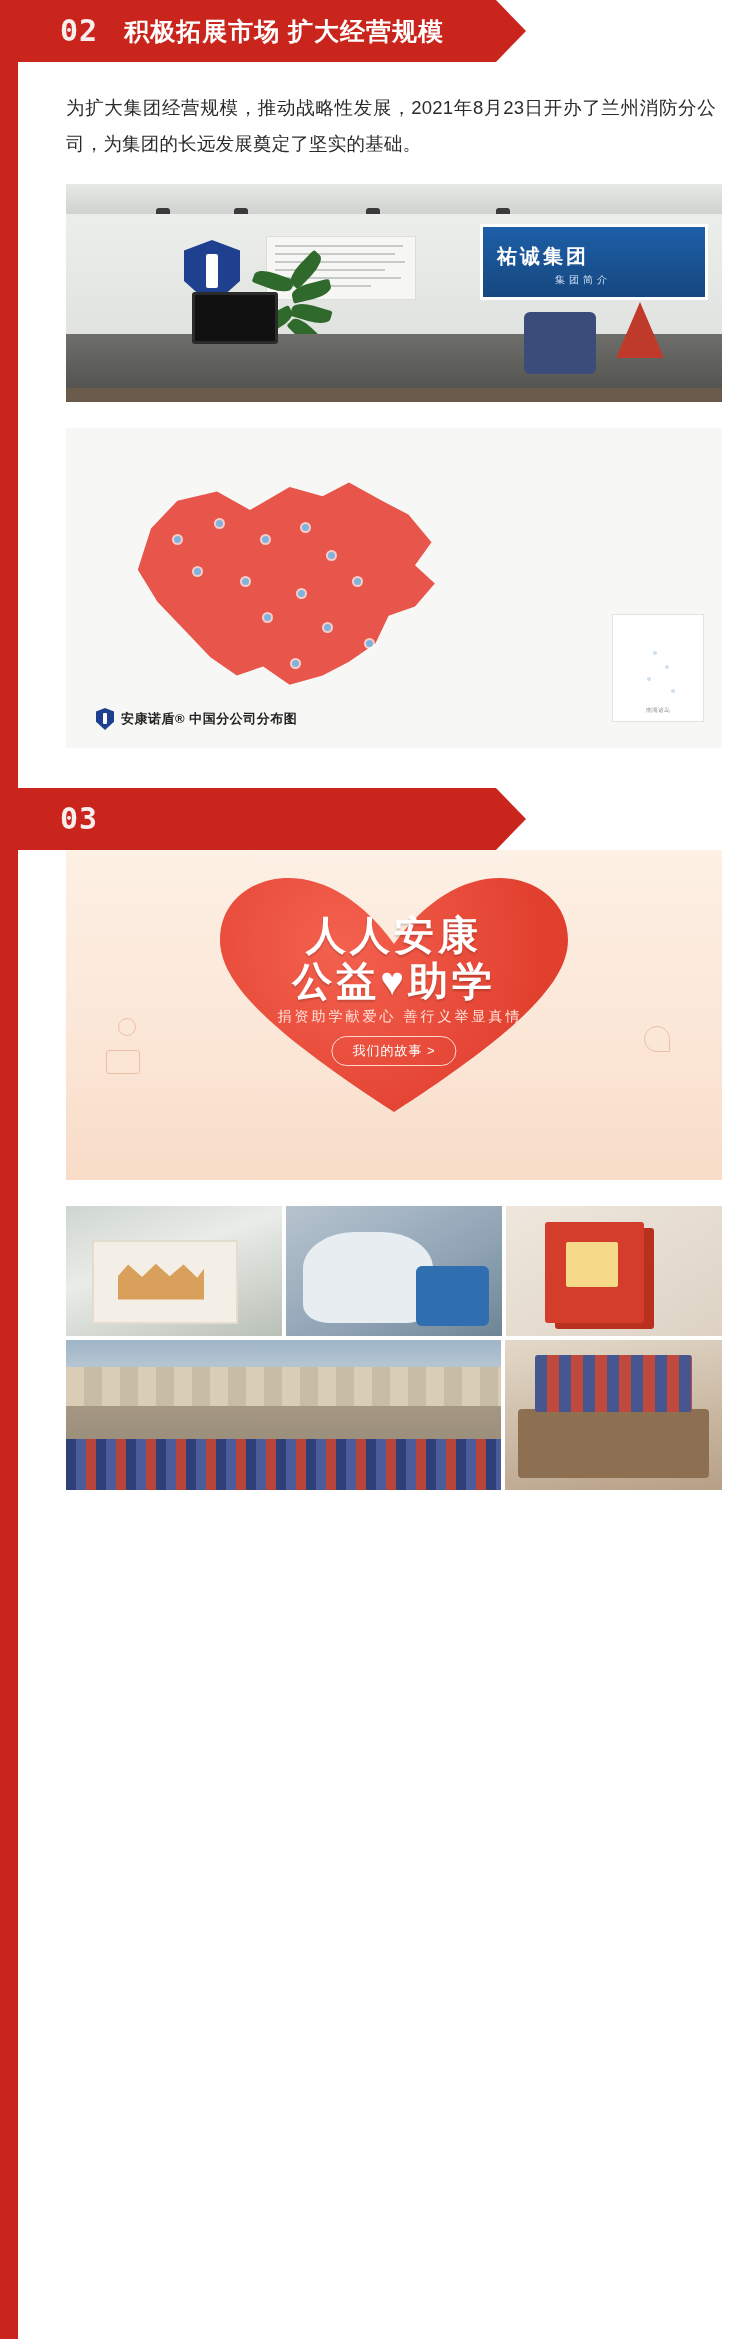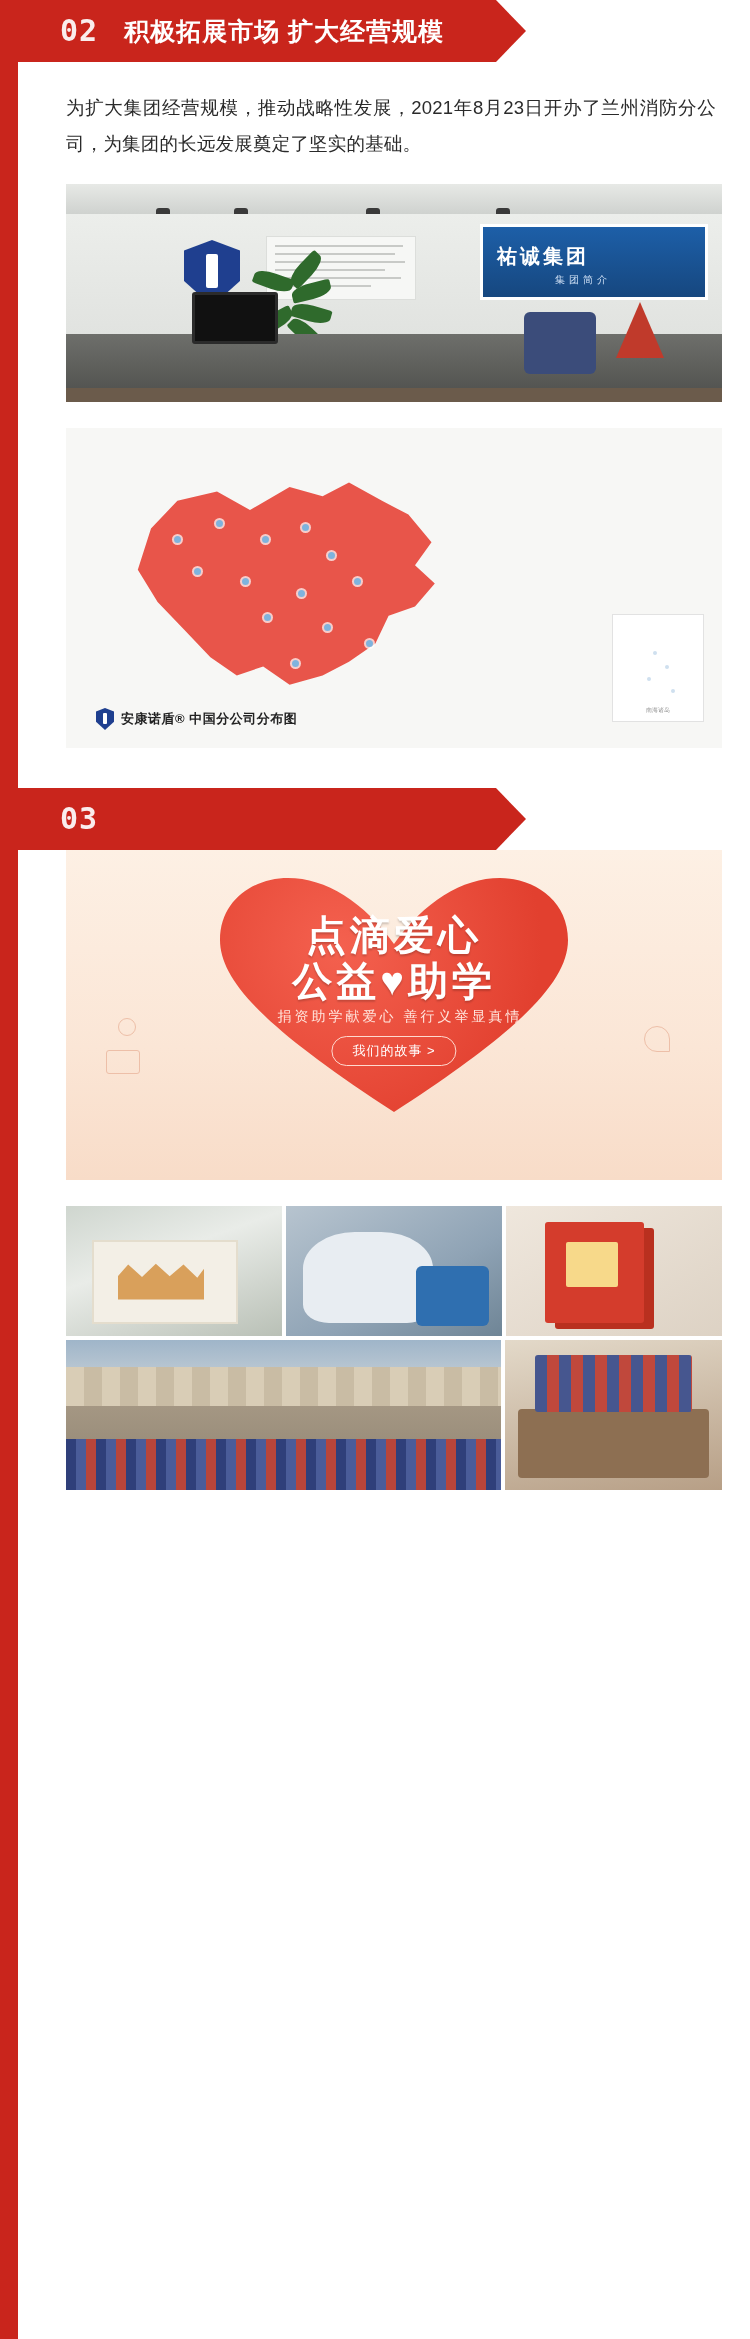--- a/index.html
+++ b/index.html
@@ -423,21 +423,21 @@
         <div class="sec-num">03</div>
       </div>
 
 
       <div class="photo-wrap">
         <div class="photo banner">
           <div class="doodle" style="left:40px;top:200px;width:34px;height:24px"></div>
           <div class="doodle" style="left:52px;top:168px;width:18px;height:18px;border-radius:50%"></div>
           <div class="doodle" style="right:52px;top:176px;width:26px;height:26px;border-radius:50% 50% 0 50%"></div>
           <div class="heart heart-shape"></div>
-          <div class="ht1">点滴爱心</div>
+          <div class="ht1">人人安康</div>
           <div class="ht2">公益♥助学</div>
           <div class="hsub">捐资助学献爱心  善行义举显真情</div>
           <div class="hbtn">我们的故事 &gt;</div>
         </div>
       </div>
 
       <div class="gap"></div>
 
       <div class="photo-wrap">
         <div class="grid3">

